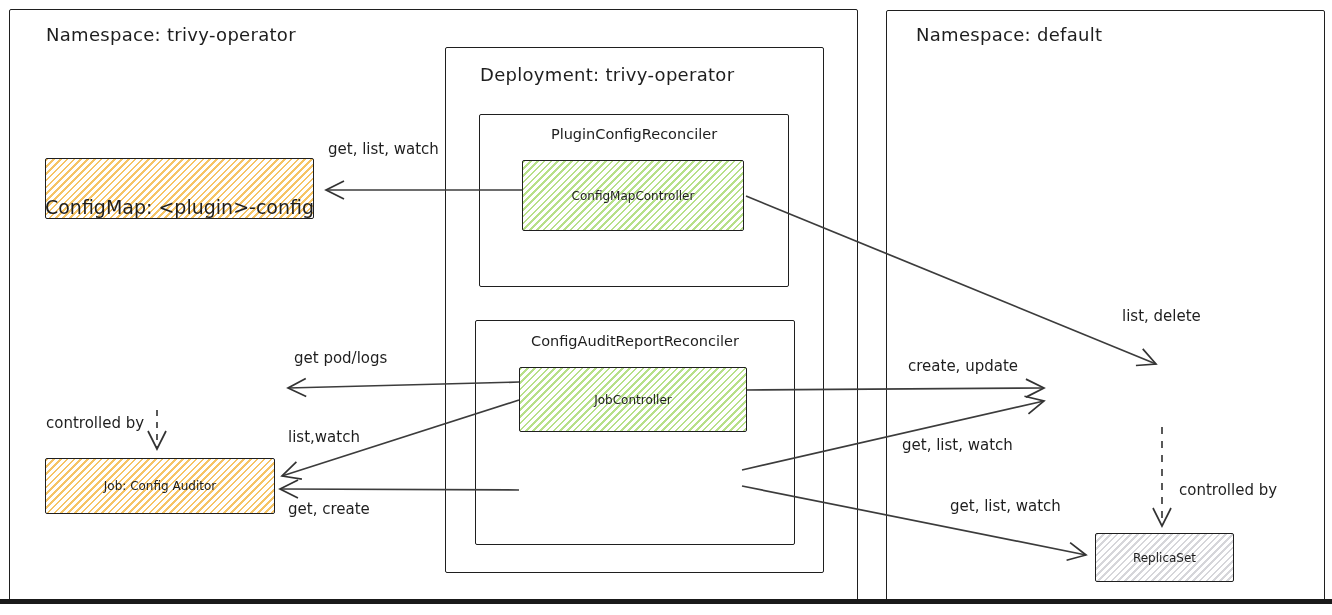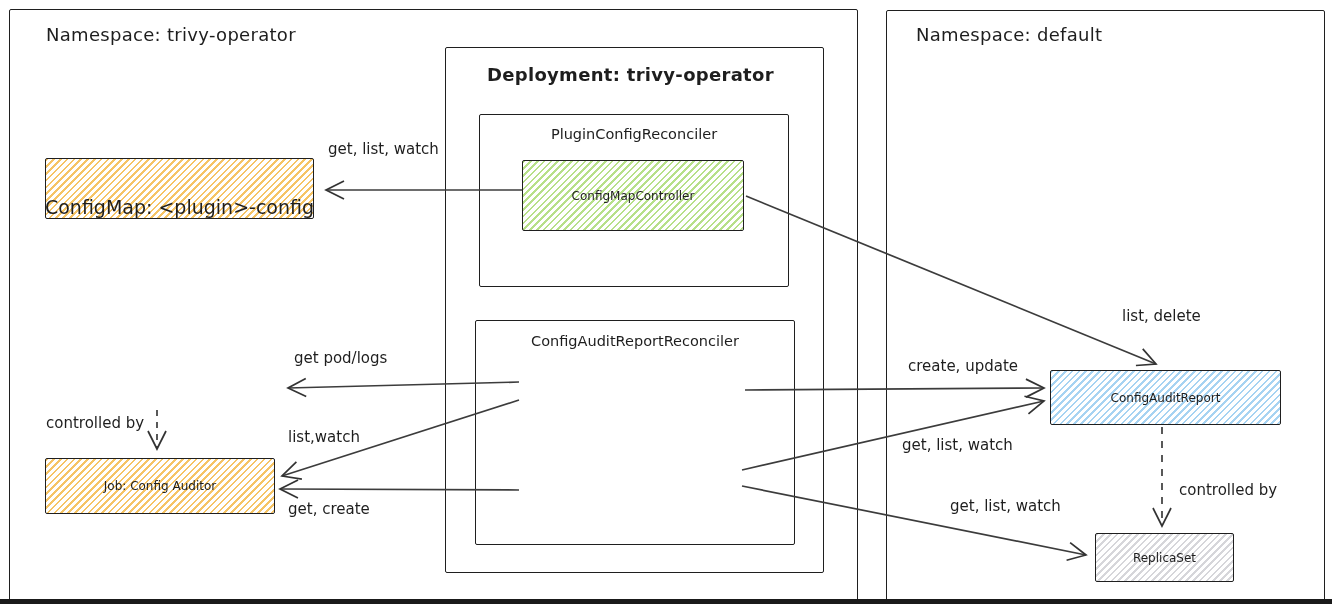--- a/index.html
+++ b/index.html
@@ -18,21 +18,21 @@
 </head>
 <body>
 
 <div class="canvas">
 
   <div class="frame" style="left:9px;top:9px;width:847px;height:592px;">
     <div class="frame-title" style="left:36px;top:14px;">Namespace: trivy-operator</div>
   </div>
 
   <div class="frame" style="left:445px;top:47px;width:377px;height:524px;">
-    <div class="frame-title" style="left:41px;top:16px;font-weight:bold;">Deployment: trivy-operator</div>
+    <div class="frame-title" style="left:34px;top:16px;">Deployment: trivy-operator</div>
   </div>
 
   <div class="frame" style="left:479px;top:114px;width:308px;height:171px;">
     <div class="rec-title" style="top:11px;">PluginConfigReconciler</div>
   </div>
 
   <div class="frame" style="left:475px;top:320px;width:318px;height:223px;">
     <div class="rec-title" style="top:12px;">ConfigAuditReportReconciler</div>
   </div>
 
@@ -66,25 +66,25 @@
 
 
   <div class="node fs16" style="left: 45px; top: 458px; width: 228px; height: 54px; background: repeating-linear-gradient(135deg, rgb(246, 196, 101) 0px, rgb(246, 196, 101) 1.8px, rgb(255, 255, 255) 1.8px, rgb(255, 255, 255) 4.8px);">
     <span>Job: Config Auditor</span>
   </div>
 
   <div class="node fs16" style="left: 522px; top: 160px; width: 220px; height: 69px; background: repeating-linear-gradient(135deg, rgb(183, 224, 137) 0px, rgb(183, 224, 137) 1.8px, rgb(255, 255, 255) 1.8px, rgb(255, 255, 255) 4.8px);">
     <span>ConfigMapController</span>
   </div>
 
+  <div class="node fs16" style="left: 519px; top: 367px; width: 226px; height: 63px; background: repeating-linear-gradient(135deg, rgb(183, 224, 137) 0px, rgb(183, 224, 137) 1.8px, rgb(255, 255, 255) 1.8px, rgb(255, 255, 255) 4.8px);">
+    <span>JobController</span>
+  </div>
 
 
-  <div class="node fs16" style="left: 1050px; top: 370px; width: 229px; height: 53px; background: repeating-linear-gradient(135deg, rgb(166, 211, 242) 0px, rgb(166, 211, 242) 1.8px, rgb(255, 255, 255) 1.8px, rgb(255, 255, 255) 4.8px);">
-    <span>ConfigAuditReport</span>
-  </div>
 
   <div class="node fs16" style="left: 1095px; top: 533px; width: 137px; height: 47px; background: repeating-linear-gradient(135deg, rgb(214, 214, 218) 0px, rgb(214, 214, 218) 1.8px, rgb(255, 255, 255) 1.8px, rgb(255, 255, 255) 4.8px);">
     <span>ReplicaSet</span>
   </div>
 
   <div class="edge-label" style="left:328px;top:140px;">get, list, watch</div>
   <div class="edge-label" style="left:1122px;top:307px;">list, delete</div>
   <div class="edge-label" style="left:294px;top:349px;">get pod/logs</div>
   <div class="edge-label" style="left:46px;top:414px;">controlled by</div>
   <div class="edge-label" style="left:288px;top:428px;">list,watch</div>

